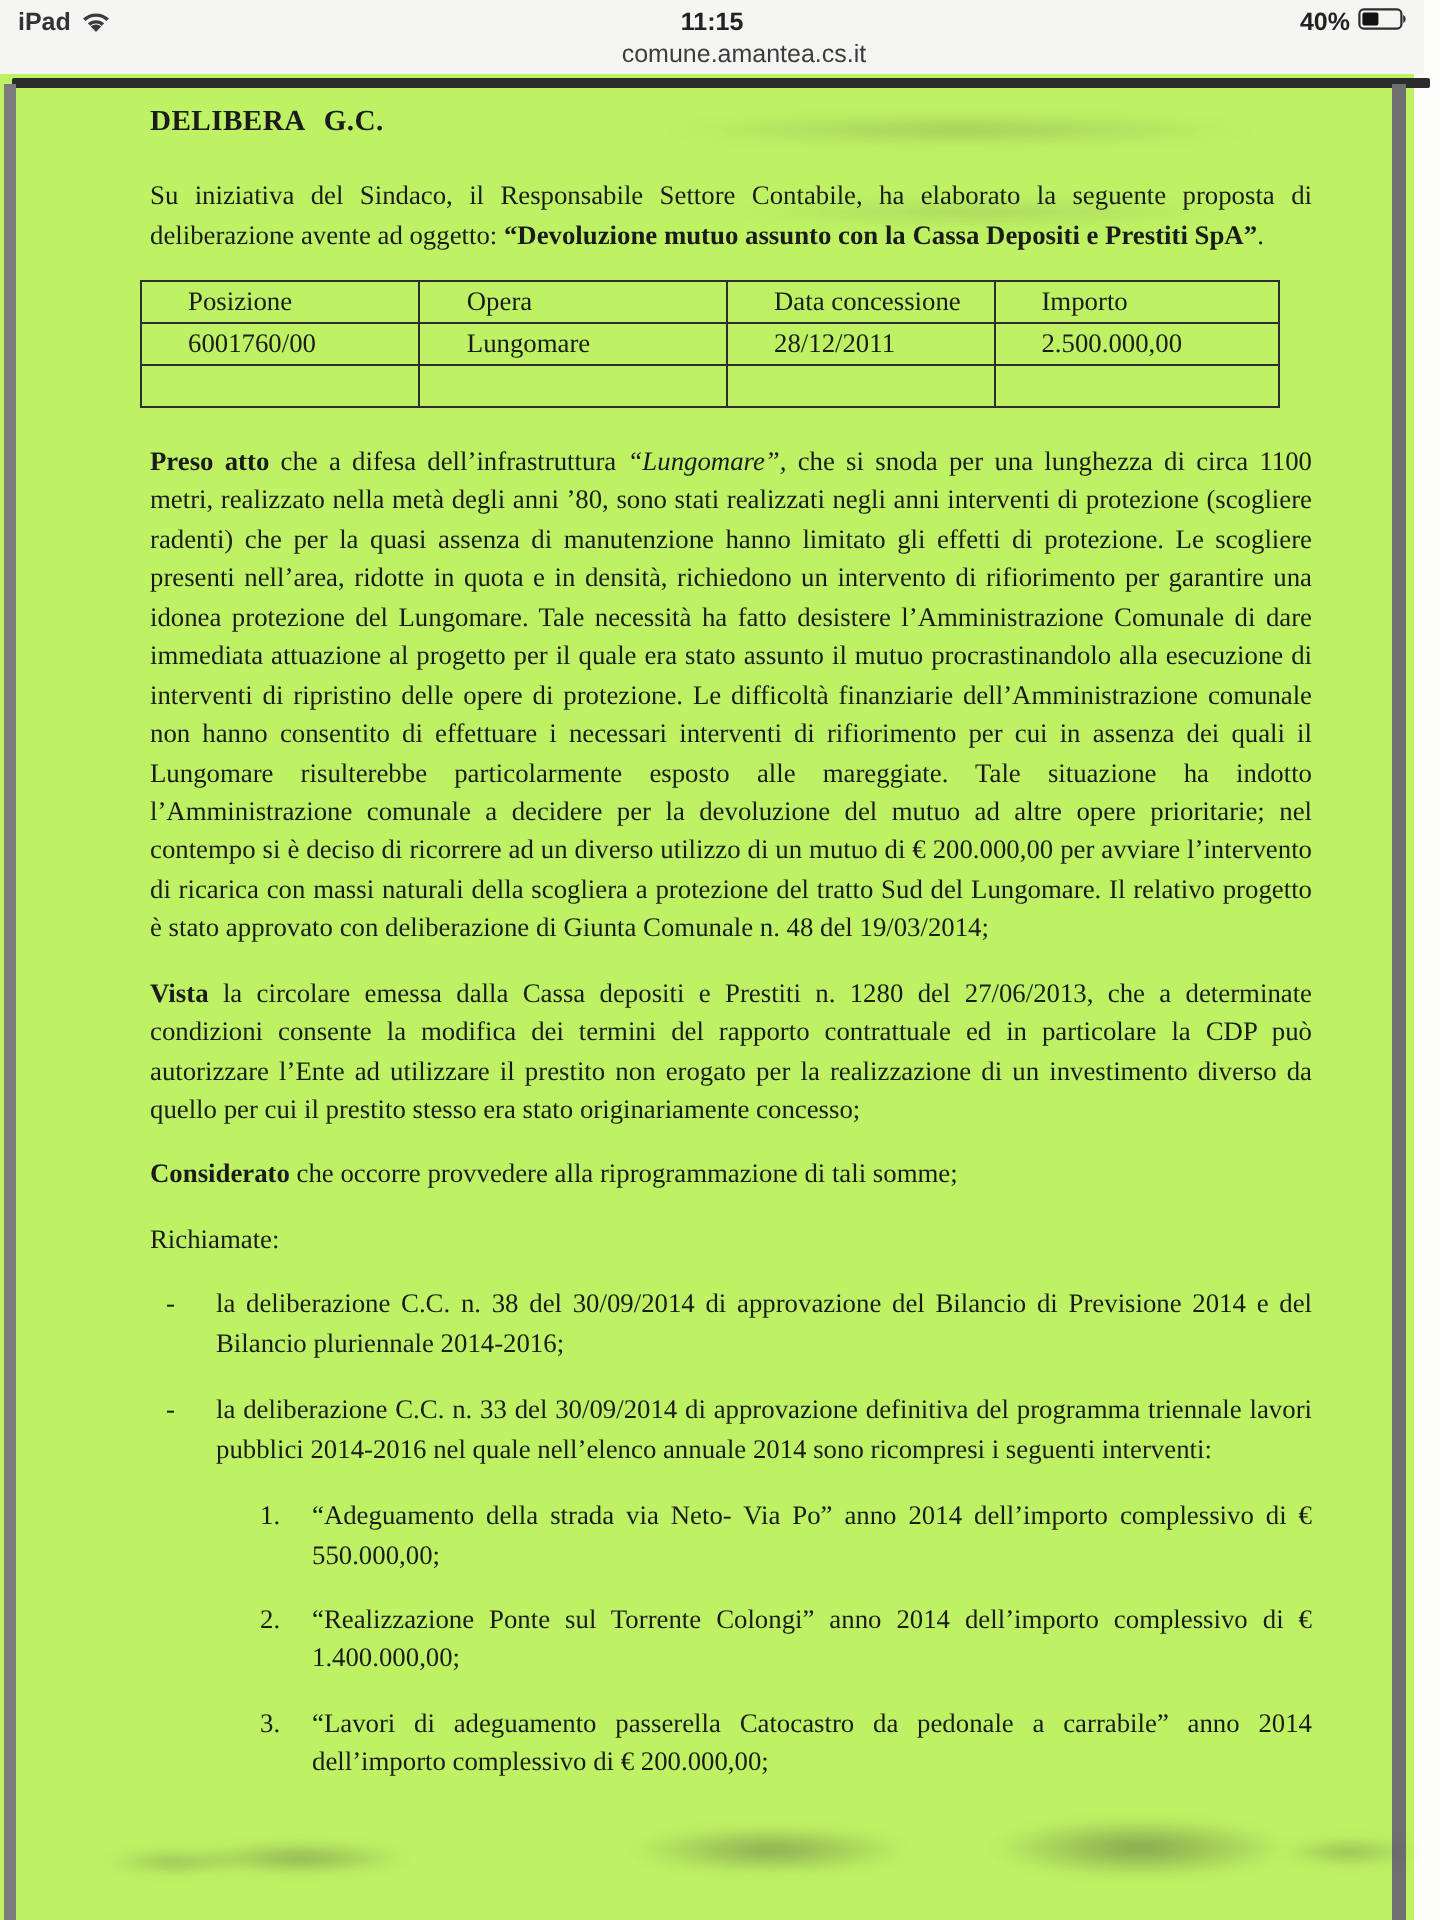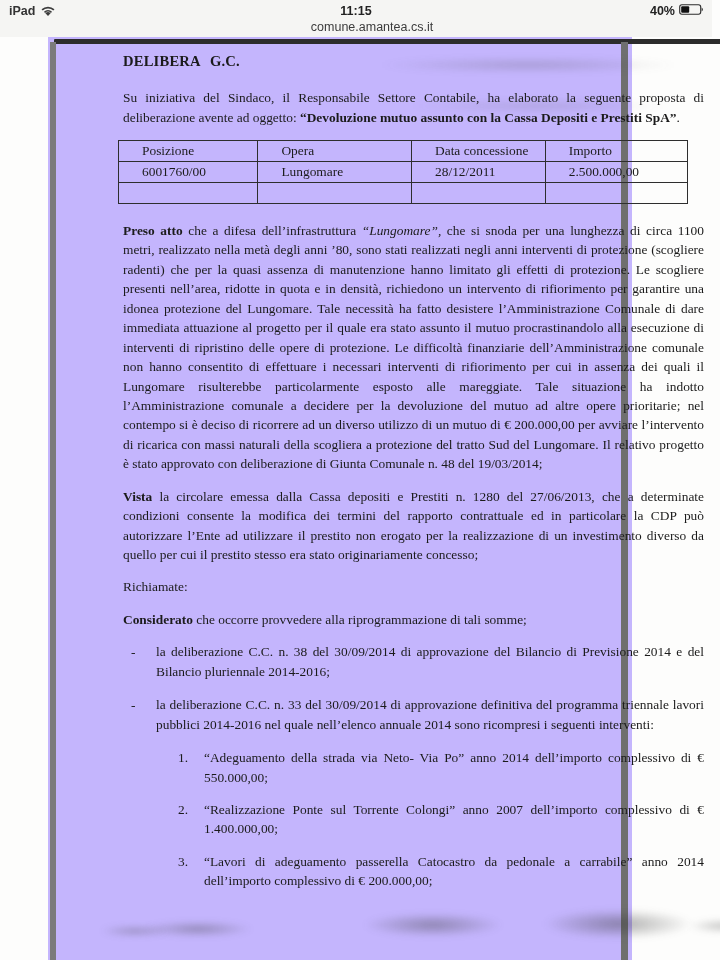--- a/index.html
+++ b/index.html
@@ -11,21 +11,21 @@
   .sb-time{position:absolute;top:4px;left:0;width:100%;text-align:center;
            font-size:12.5px;font-weight:bold;color:#222;}
   .sb-url{position:absolute;top:20px;left:16px;width:100%;text-align:center;
           font-size:12.5px;color:#3c3c3c;}
   .sb-left{position:absolute;top:4px;left:9px;display:flex;align-items:center;gap:5px;
            font-size:12.5px;font-weight:bold;color:#333;}
   .sb-right{position:absolute;top:4px;right:8px;display:flex;align-items:flex-start;gap:4px;
             font-size:12.5px;font-weight:bold;color:#222;}
 
   
-  .scan-area{position:absolute;top:37px;left:0;width:584px;height:923px;background:#c4b5fd;margin-left:48px;}
+  .scan-area{position:absolute;top:37px;left:0;width:707px;height:923px;background:#bef264;}
   .edge-top{position:absolute;top:2px;left:6px;width:709px;height:5px;background:#2c2c2c;
             border-radius:1px;}
   .edge-left{position:absolute;top:5px;left:2px;width:6px;bottom:0;background:#7b7b7b;}
   .edge-right{position:absolute;top:5px;right:4px;width:7px;bottom:0;background:#6f6f6f;}
 
   .noise{position:absolute;pointer-events:none;filter:blur(3px);border-radius:50%;}
 
   
   .doc{position:absolute;top:14px;left:75px;width:581px;
        font-family:"Liberation Serif","DejaVu Serif",serif;
@@ -123,40 +123,40 @@
             <td></td>
             <td></td>
           </tr>
         </tbody>
       </table>
 
       <p><strong>Preso atto</strong><span> che a difesa dell’infrastruttura </span><em>“Lungomare”,</em><span> che si snoda per una lunghezza di circa 1100 metri, realizzato nella metà degli anni ’80, sono stati realizzati  negli anni interventi di protezione (scogliere radenti) che per la quasi assenza di manutenzione hanno limitato gli effetti di protezione.  Le scogliere presenti nell’area, ridotte in quota e in densità, richiedono un intervento di rifiorimento per garantire una idonea protezione del Lungomare. Tale necessità ha fatto desistere l’Amministrazione Comunale di dare immediata attuazione al progetto per il quale era stato assunto il mutuo procrastinandolo alla esecuzione di interventi di ripristino delle opere di  protezione. Le difficoltà finanziarie dell’Amministrazione comunale non hanno consentito di effettuare i necessari interventi di rifiorimento per cui in assenza dei quali il Lungomare risulterebbe particolarmente esposto alle mareggiate. Tale situazione ha indotto l’Amministrazione comunale a decidere per la devoluzione del mutuo ad altre opere prioritarie; nel contempo si è deciso di ricorrere ad un diverso utilizzo di un mutuo di € 200.000,00 per avviare l’intervento di  ricarica con massi naturali della scogliera a protezione del tratto Sud del Lungomare. Il relativo progetto è stato approvato con deliberazione di Giunta Comunale n. 48 del 19/03/2014;</span></p>
 
       <p><strong>Vista</strong><span> la circolare emessa dalla Cassa depositi e Prestiti n. 1280 del 27/06/2013, che a determinate condizioni consente la modifica dei termini del rapporto contrattuale ed in particolare la CDP può autorizzare l’Ente ad utilizzare il prestito non erogato per la realizzazione di un investimento diverso da quello per cui il prestito stesso era stato originariamente concesso;</span></p>
 
+      <p><strong>Considerato</strong><span> che occorre provvedere alla riprogrammazione di tali somme;</span></p>
+
       <p>Richiamate:</p>
-
-      <p><strong>Considerato</strong><span> che occorre provvedere alla riprogrammazione di tali somme;</span></p>
 
       <div class="dash-item">
         <span class="bullet">-</span>
         <span class="txt">la deliberazione C.C. n. 38 del 30/09/2014 di approvazione del Bilancio di Previsione 2014 e del Bilancio pluriennale 2014-2016;</span>
       </div>
       <div class="dash-item">
         <span class="bullet">-</span>
         <span class="txt">la deliberazione C.C. n. 33 del 30/09/2014 di approvazione definitiva del programma triennale lavori pubblici 2014-2016 nel quale nell’elenco annuale 2014 sono ricompresi i seguenti interventi:</span>
       </div>
 
       <div class="num-item">
         <span class="bullet">1.</span>
         <span class="txt">“Adeguamento della strada via Neto- Via Po”  anno 2014 dell’importo complessivo di € 550.000,00;</span>
       </div>
       <div class="num-item">
         <span class="bullet">2.</span>
-        <span class="txt">“Realizzazione Ponte sul Torrente Colongi” anno 2007 dell’importo complessivo di € 1.400.000,00;</span>
+        <span class="txt">“Realizzazione Ponte sul Torrente Colongi” anno 2014 dell’importo complessivo di € 1.400.000,00;</span>
       </div>
       <div class="num-item">
         <span class="bullet">3.</span>
         <span class="txt">“Lavori di adeguamento passerella Catocastro da pedonale a carrabile” anno 2014 dell’importo complessivo di € 200.000,00;</span>
       </div>
 
     </article>
   </main>
 </div>
 

